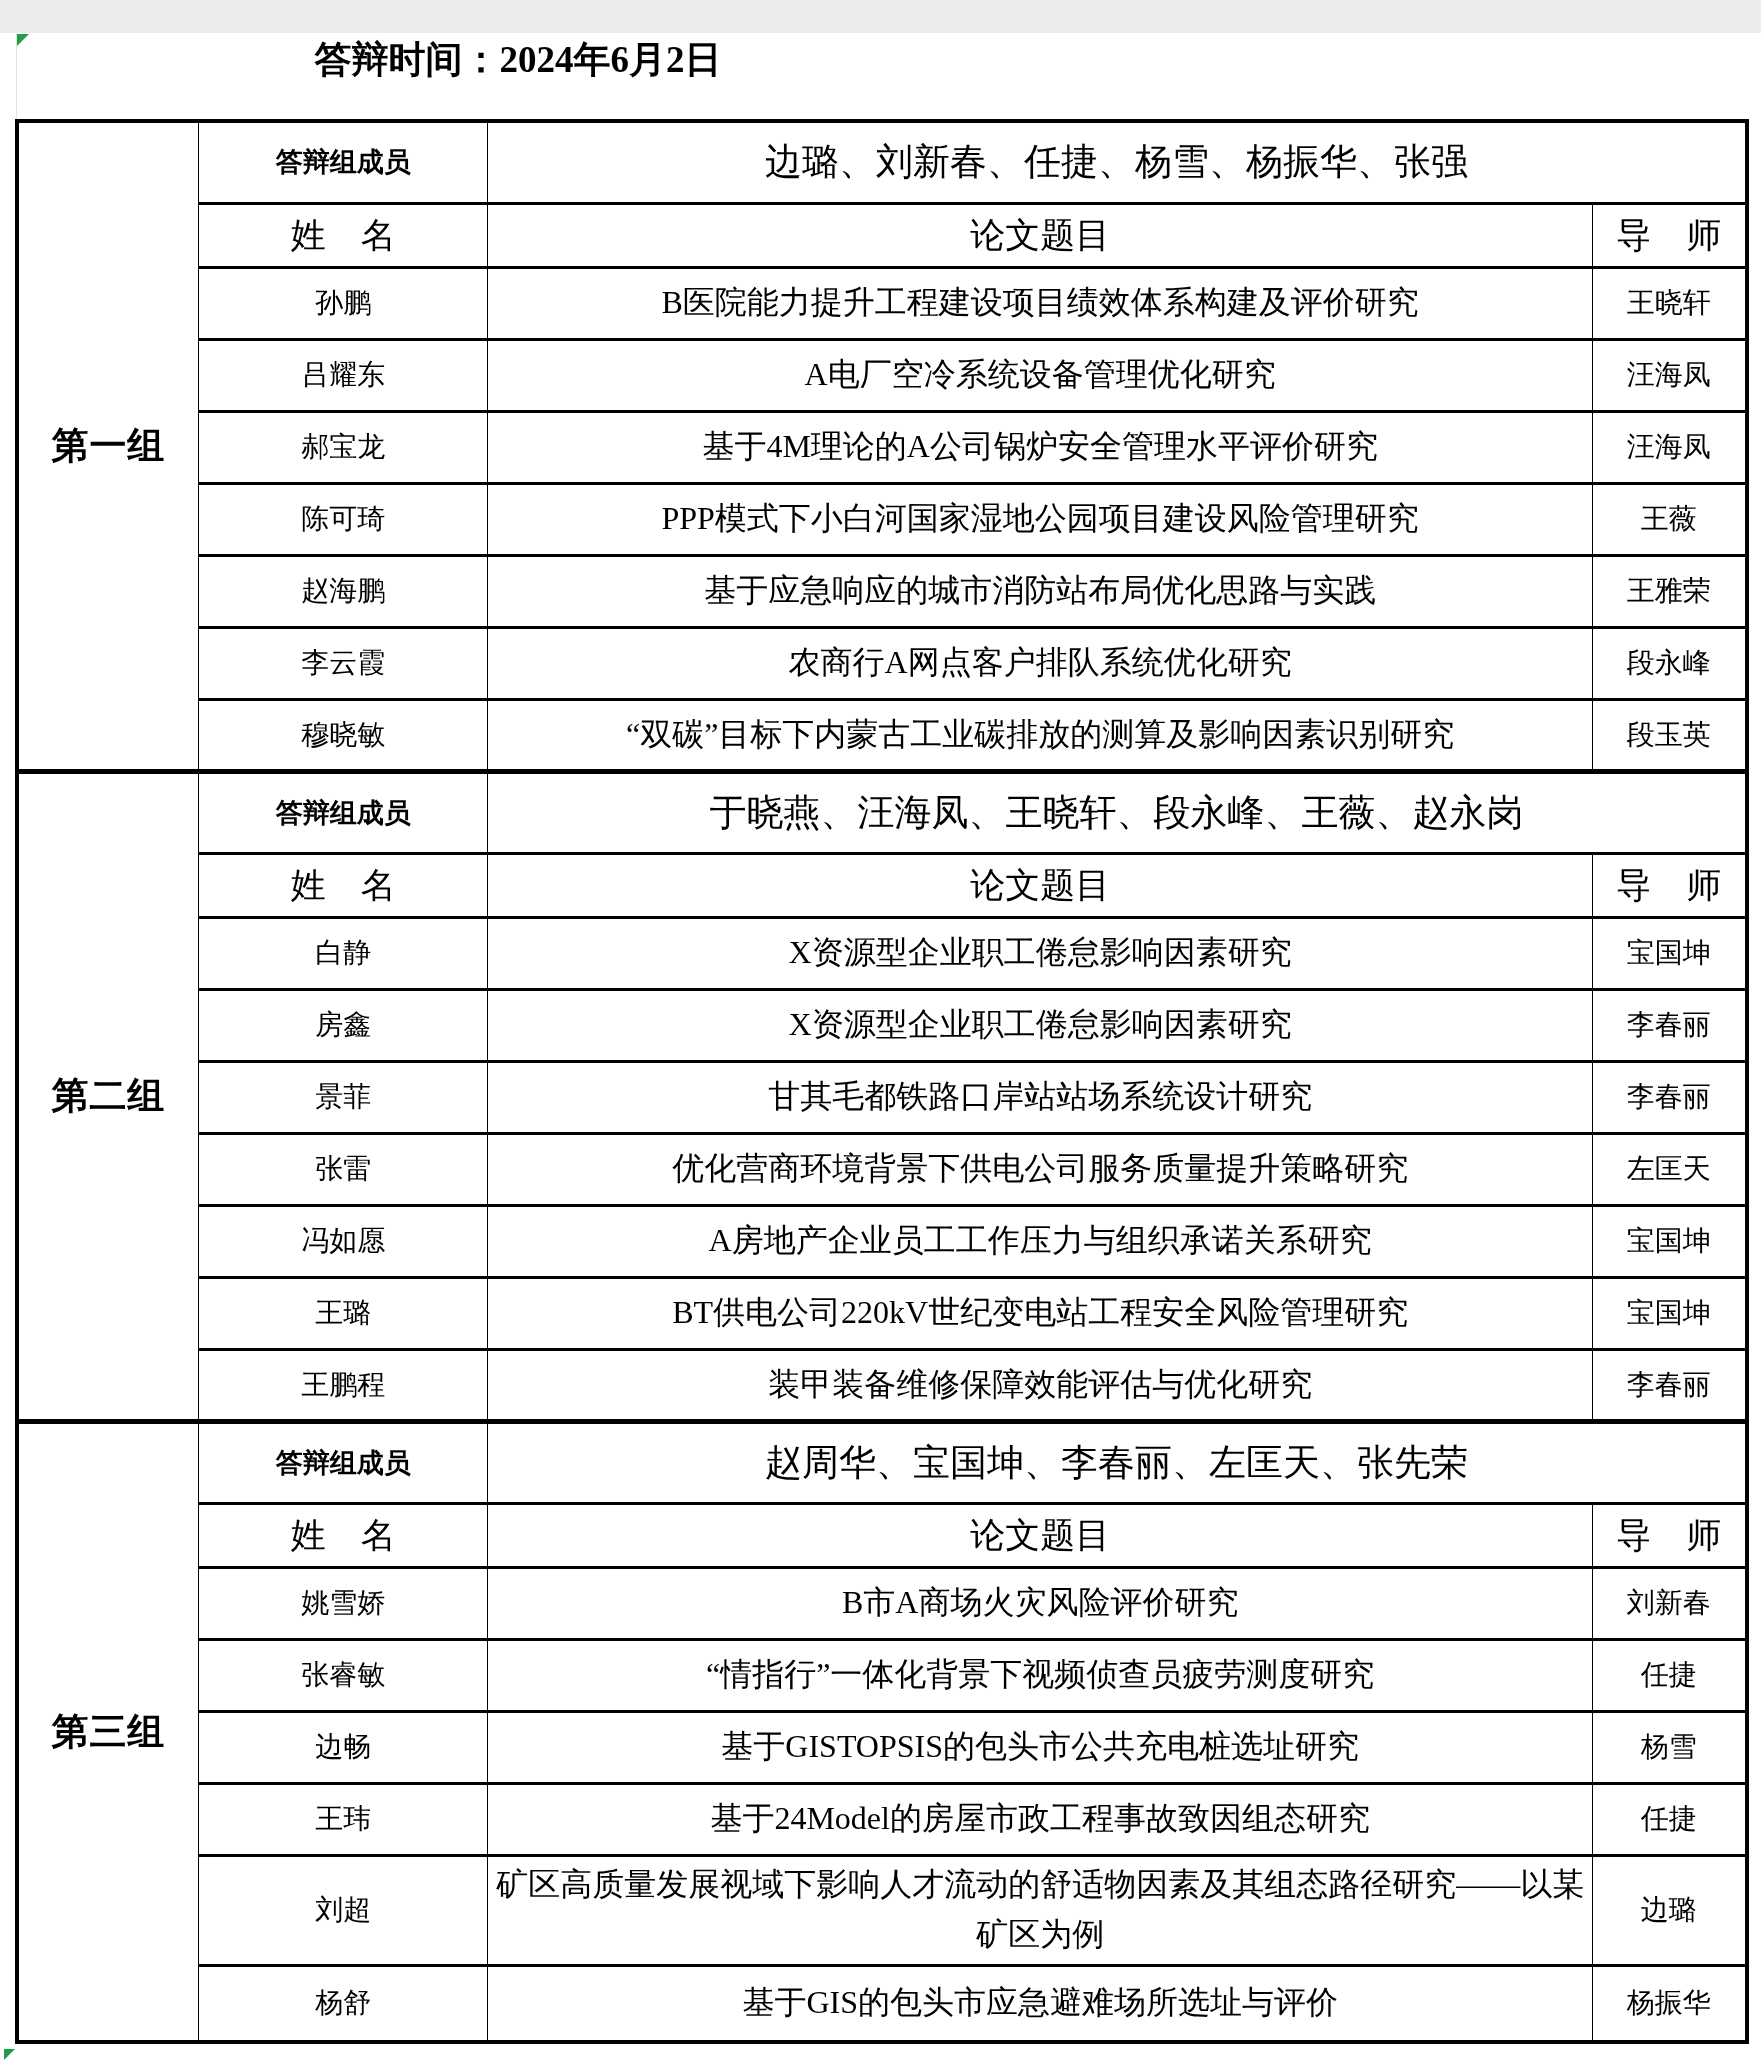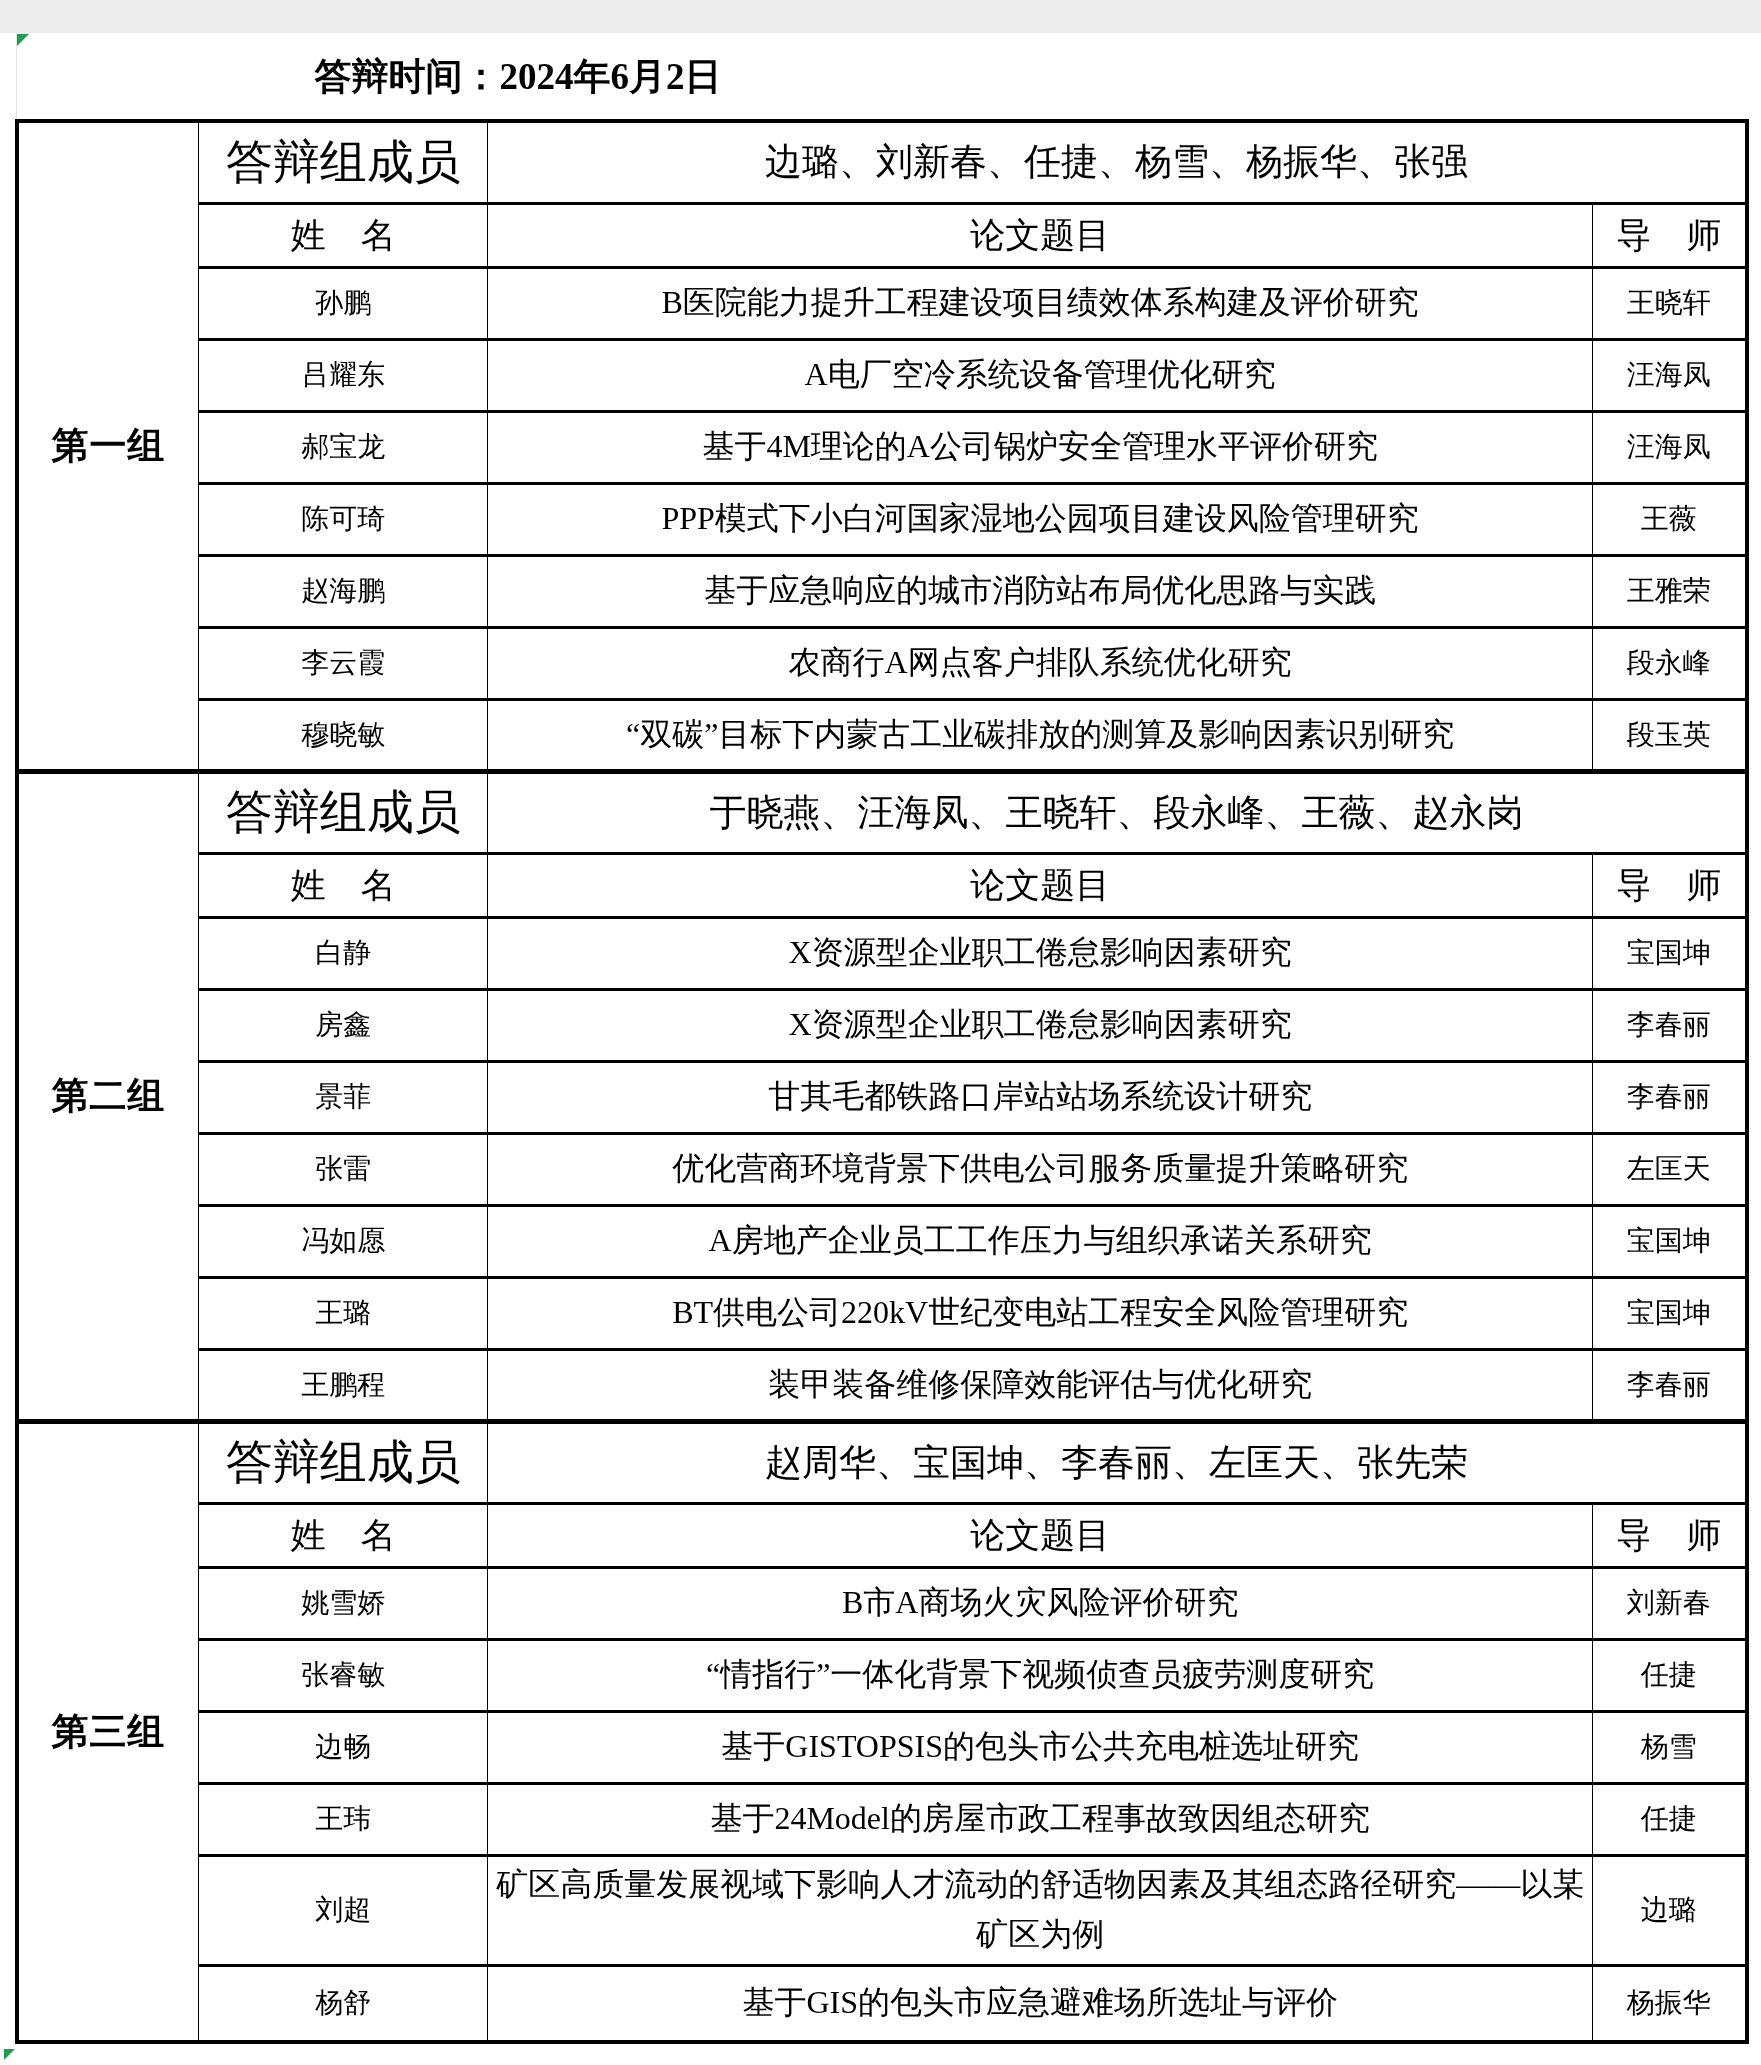--- a/index.html
+++ b/index.html
@@ -9,21 +9,21 @@
     overflow:hidden;
   }
   .top-strip{position:absolute;left:0;top:0;width:1762px;height:33px;background:#ececec}
   .col-gridline{position:absolute;left:15.5px;top:33px;width:1.8px;height:86px;background:#e3e3e3}
   .green-tri{position:absolute;width:0;height:0}
   .green-tri.tl{left:17.4px;top:34px;border-top:12.8px solid #1f9d4d;border-right:12.8px solid transparent}
   .green-tri.bl{left:3.7px;top:2049px;border-top:11px solid #1f9d4d;border-right:11px solid transparent}
 
   .title-band{
     position:absolute;left:16.4px;top:35px;width:1729px;height:84px;
-    display:flex;align-items:center;font-weight:bold;font-size:37px;white-space:pre;
+    display:flex;font-weight:bold;font-size:37px;white-space:pre;
   }
   .title-time{margin-left:298px}
   .title-place{margin-left:187px}
 
   table.defense{
     position:absolute;left:14.6px;top:119px;width:1734px;
     border-collapse:collapse;table-layout:fixed;
     border:4.6px solid #000;
   }
   table.defense td{
@@ -32,21 +32,21 @@
     white-space:pre-wrap;overflow:hidden;
   }
   tr.r-committee{height:82px}
   tr.r-header{height:64px}
   tr.r-data{height:72px}
   tr.r-tall{height:110px}
   tr.r-last{height:77px}
   tr.g-sep td{border-top-width:5.5px}
 
   .c-group{font-size:37px;font-weight:bold;letter-spacing:0.9px}
-  .c-comm-label{font-size:47px;font-weight:normal}
+  .c-comm-label{font-size:27px;font-weight:bold}
   .c-comm-names{font-size:37px;font-weight:normal}
   .c-head{font-size:35px;font-weight:normal}
   .c-name,.c-advisor{font-size:28px}
   .c-title{font-size:32px;line-height:1.55}
 </style>
 </head>
 <body>
 
 <div class="top-strip"></div>
 <div class="col-gridline"></div>

